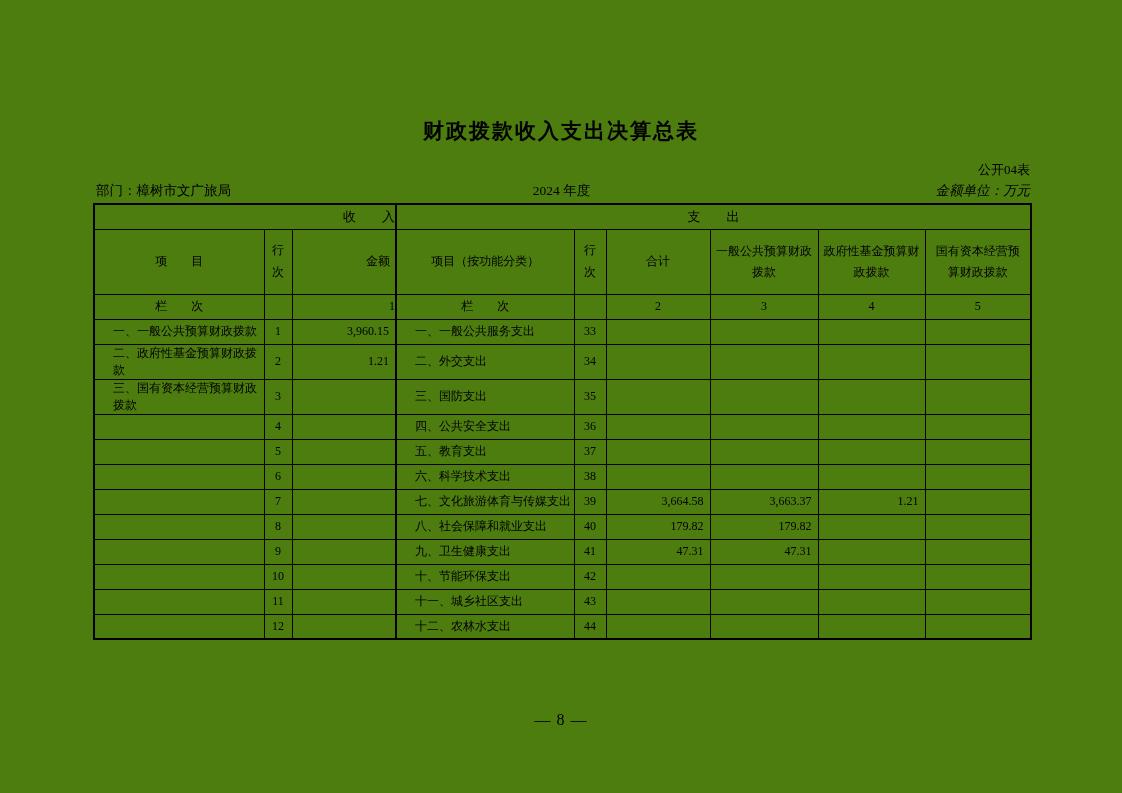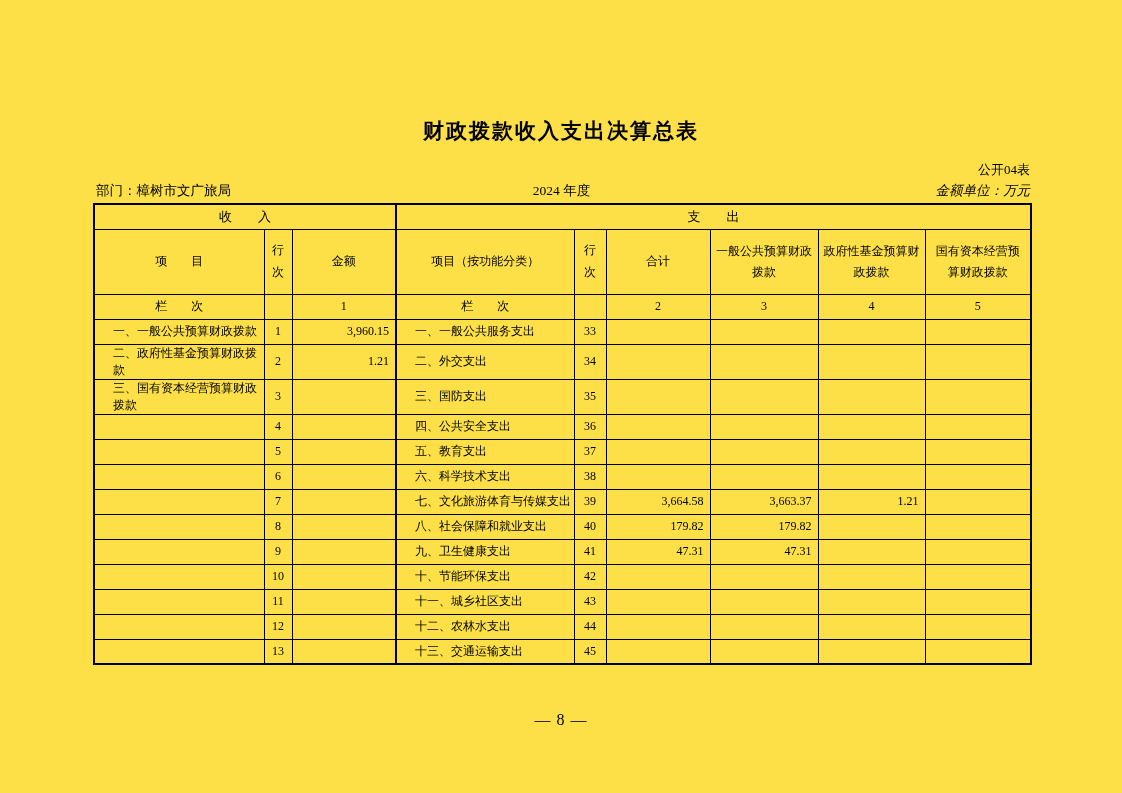--- a/index.html
+++ b/index.html
@@ -1,21 +1,21 @@
 <!DOCTYPE html>
 <html><head>
 <meta charset="utf-8">
 <style>
   * { margin:0; padding:0; box-sizing:border-box; }
   html, body { background:#ffffff; }
   .page {
     position:relative;
     width:1122px; height:793px;
     margin:0 auto;
-    background:#fde047;
+    background:#4d7c0f;
     color:#000000;
     font-family:"Liberation Serif","DejaVu Serif",serif;
     overflow:hidden;
   }
   .doc-title {
     position:absolute; top:117px; left:0; width:100%;
     text-align:center;
     font-size:21px; font-weight:bold; letter-spacing:2px;
   }
   .meta-line-1 {
@@ -37,21 +37,21 @@
     border:2px solid #000;
   }
   .fiscal th, .fiscal td {
     border:1.5px solid #000;
     font-weight:normal;
     font-size:12px;
     overflow:hidden;
     padding:0;
     vertical-align:middle;
   }
-  .fiscal .sec-end { border-right:2.5px solid #000; }
+  .fiscal .sec-end { border-right:2.5px solid #000;text-align:right; }
   .h-section th { height:25px; font-size:13px; text-align:center; }
   .h-cols th { height:65px; text-align:center; line-height:1.7; padding:2px 5px; }
   .h-index th { height:25px; text-align:center; }
   tbody td { height:25px; }
   td.item { text-align:left; padding-left:18px; }
   td.rowno { text-align:center; }
   td.num { text-align:right; padding-right:6px; }
   .stack { display:inline-block; width:1em; word-break:break-all; line-height:1.8; vertical-align:middle;text-align:right; }
   .page-no {
     position:absolute; top:711px; left:0; width:100%;
@@ -239,29 +239,18 @@
           <td class="item"></td>
           <td class="rowno">12</td>
           <td class="num sec-end"></td>
           <td class="item">十二、农林水支出</td>
           <td class="rowno">44</td>
           <td class="num"></td>
           <td class="num"></td>
           <td class="num"></td>
           <td class="num"></td>
         </tr>
-        <tr>
-          <td class="item"></td>
-          <td class="rowno">13</td>
-          <td class="num sec-end"></td>
-          <td class="item">十三、交通运输支出</td>
-          <td class="rowno">45</td>
-          <td class="num"></td>
-          <td class="num"></td>
-          <td class="num"></td>
-          <td class="num"></td>
-        </tr>
       </tbody>
   </table>
 
   <div class="page-no">— 8 —</div>
 
 </div>
 
 </body></html>

